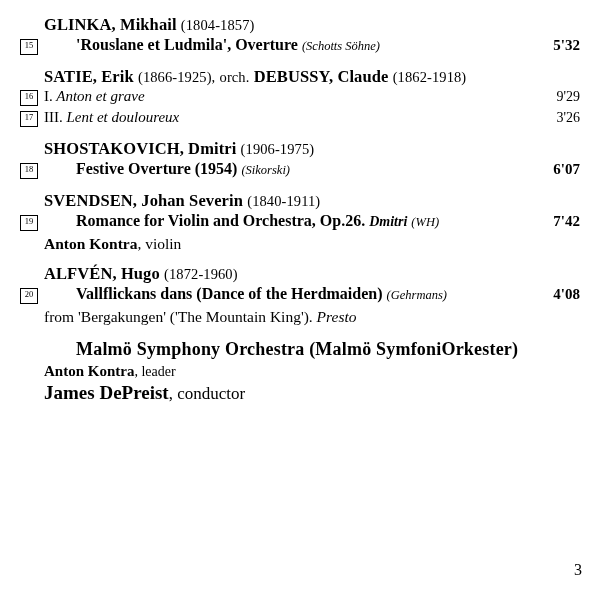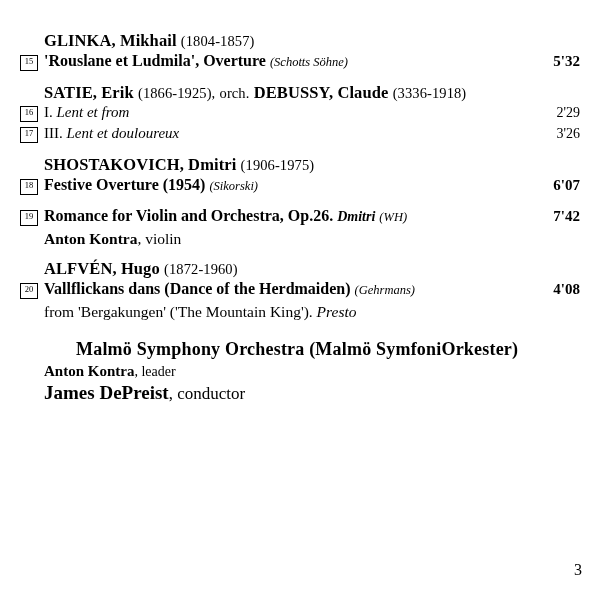--- a/index.html
+++ b/index.html
@@ -18,21 +18,21 @@
   .page {
     position: relative;
     width: 600px;
     height: 597px;
     padding: 0;
     box-sizing: border-box;
   }
   .tracklist {
     position: absolute;
     left: 20px;
-    top: 30px;
+    top: 14px;
     width: 560px;
   }
   .group {
     margin-bottom: 9px;
   }
   
   .row {
     display: flex;
     align-items: baseline;
     width: 100%;
@@ -78,20 +78,21 @@
   .composer .conj {
     font-weight: normal;
     font-size: 14.5px;
     margin-top: 12px;
   }
 
   
   .work {
     font-size: 16px;
     font-weight: bold;
+    margin-left: 32px;
   }
   .work .pub {
     font-weight: normal;
     font-style: italic;
     font-size: 12.5px;
   }
   .work .tempo {
     font-weight: bold;
     font-style: italic;
     font-size: 14px;
@@ -196,31 +197,31 @@
     </div>
 
     <div class="group">
       <div class="row">
         <div class="numbox empty"></div>
         <div class="txt composer">
           <span>SATIE, Erik</span>
           <span class="dates">(1866-1925),</span>
           <span class="conj">orch.</span>
           <span>DEBUSSY, Claude</span>
-          <span class="dates">(3336-1918)</span>
+          <span class="dates">(1862-1918)</span>
         </div>
         <div class="dur"></div>
       </div>
       <div class="row">
         <div class="numbox">16</div>
         <div class="txt movement">
           <span class="mvnum">I.</span>
-          <span>Lent et from</span>
-        </div>
-        <div class="dur light">2'29</div>
+          <span>Anton et grave</span>
+        </div>
+        <div class="dur light">9'29</div>
       </div>
       <div class="row">
         <div class="numbox">17</div>
         <div class="txt movement">
           <span class="mvnum">III.</span>
           <span>Lent et douloureux</span>
         </div>
         <div class="dur light">3'26</div>
       </div>
     </div>
@@ -238,20 +239,28 @@
         <div class="numbox">18</div>
         <div class="txt work">
           <span>Festive Overture (1954)</span>
           <span class="pub">(Sikorski)</span>
         </div>
         <div class="dur bold">6'07</div>
       </div>
     </div>
 
     <div class="group">
+      <div class="row">
+        <div class="numbox empty"></div>
+        <div class="txt composer">
+          <span>SVENDSEN, Johan Severin</span>
+          <span class="dates">(1840-1911)</span>
+        </div>
+        <div class="dur"></div>
+      </div>
       <div class="row">
         <div class="numbox">19</div>
         <div class="txt work">
           <span>Romance for Violin and Orchestra, Op.26.</span>
           <span class="tempo">Dmitri</span>
           <span class="pub">(WH)</span>
         </div>
         <div class="dur bold">7'42</div>
       </div>
       <div class="row">

